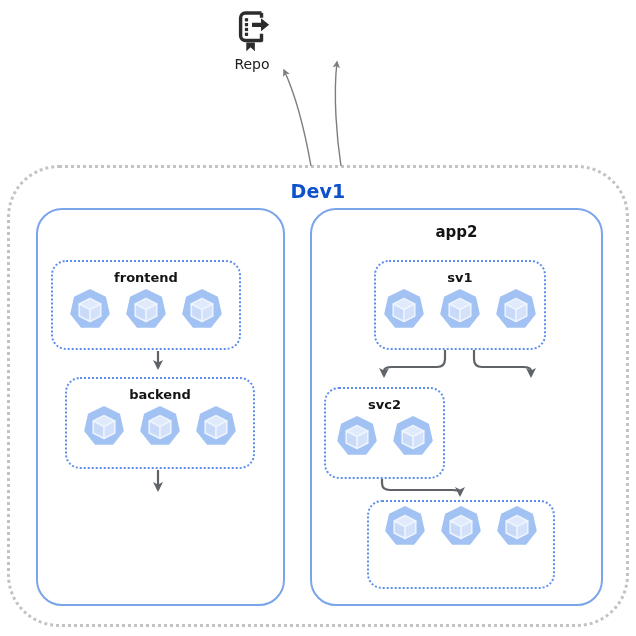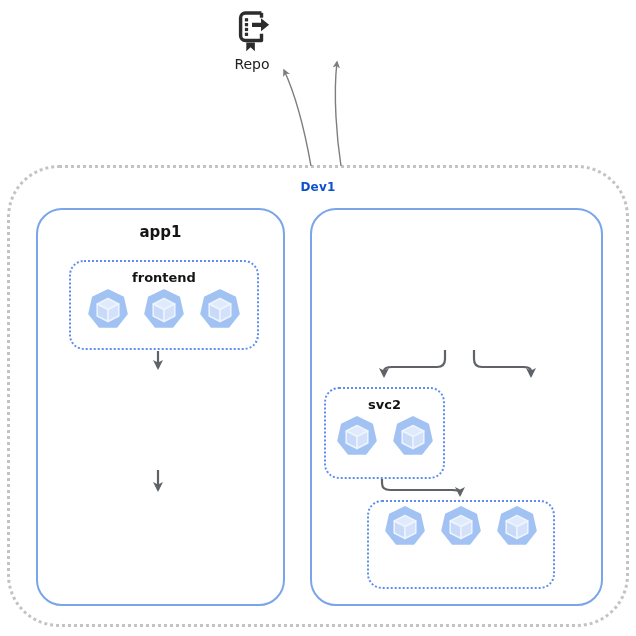--- a/index.html
+++ b/index.html
@@ -10,21 +10,21 @@
   }
   .stage { position:absolute; left:0; top:0; width:636px; height:636px; }
 
   
   .outer {
     position:absolute; left:7px; top:165px; width:622px; height:462px;
     border:3px dotted var(--outer-border,#c3c3c3); border-radius:52px;
   }
   .dev-label {
     position:absolute; left:7px; top:180px; width:622px; text-align:center;
-    font-size:12px; font-weight:bold; color:var(--dev-label,#0d52cc);
+    font-size:19px; font-weight:bold; color:var(--dev-label,#0d52cc);
     letter-spacing:.2px;
   }
 
   
   .app {
     position:absolute; border:2px solid var(--app-border,#7aa5e9);
     border-radius:26px; background:transparent;
   }
   .app1 { left:36px; top:208px; width:249px; height:398px; }
   .app2 { left:310px; top:208px; width:293px; height:398px; }
@@ -32,21 +32,21 @@
 
   
   .group {
     position:absolute; border:2px dotted var(--group-border,#5d8eef);
     border-radius:15px;
   }
   .group-label { text-align:center; margin-top:8px; font-size:13px; font-weight:bold; color:var(--label-text,#141414); }
   .pods { display:flex; justify-content:center; align-items:center; gap:16px; margin-top:4px; }
   .pod-svg { width:40px; height:40px; display:block; }
 
-  .g-frontend { left:31px; top:50px;  width:190px; height:90px; }
+  .g-frontend { left:13px; top:50px;  width:190px; height:90px; }
   .g-backend  { left:27px; top:167px; width:190px; height:92px; }
   .g-database { left:27px; top:289px; width:190px; height:91px; }
   .g-sv1  { left:62px;  top:50px;  width:172px; height:90px; }
   .g-svc2 { left:12px;  top:177px; width:121px; height:92px; }
   .g-svc3 { left:160px; top:177px; width:122px; height:92px; }
   .g-svc4 { left:55px;  top:290px; width:188px; height:89px; }
 
   
   .ext-node { position:absolute; display:flex; flex-direction:column; align-items:center; }
   .repo-node { left:225px; top:9px; width:54px; }
@@ -89,38 +89,66 @@
       <path d="M14,35.2 h9 v9 l-4.5,-4 -4.5,4 z" fill="#2c2c2c"></path>
     </svg>
     <div class="ext-label">Repo</div>
   </div>
 
 
   <div class="outer"></div>
   <div class="dev-label">Dev1</div>
 
   <div class="app app1">
-    <div class="app-label">app1</div>
     <div class="group g-frontend">
       <div class="group-label">frontend</div>
+      <div class="pods">
+          <svg class="pod-svg" viewBox="0 0 40 40">
+            <use href="#pod-shape"></use>
+          </svg>
+          <svg class="pod-svg" viewBox="0 0 40 40">
+            <use href="#pod-shape"></use>
+          </svg>
+          <svg class="pod-svg" viewBox="0 0 40 40">
+            <use href="#pod-shape"></use>
+          </svg>
+        </div>
+    </div>
+    <div class="group g-backend">
+      <div class="group-label">backend</div>
       <div class="pods">
           <svg class="pod-svg" viewBox="0 0 40 40">
             <use href="#pod-shape"></use>
           </svg>
           <svg class="pod-svg" viewBox="0 0 40 40">
             <use href="#pod-shape"></use>
           </svg>
           <svg class="pod-svg" viewBox="0 0 40 40">
             <use href="#pod-shape"></use>
           </svg>
         </div>
     </div>
   </div>
 
   <div class="app app2">
+    <div class="app-label">app2</div>
+    <div class="group g-sv1">
+      <div class="group-label">sv1</div>
+      <div class="pods">
+          <svg class="pod-svg" viewBox="0 0 40 40">
+            <use href="#pod-shape"></use>
+          </svg>
+          <svg class="pod-svg" viewBox="0 0 40 40">
+            <use href="#pod-shape"></use>
+          </svg>
+          <svg class="pod-svg" viewBox="0 0 40 40">
+            <use href="#pod-shape"></use>
+          </svg>
+        </div>
+    </div>
     <div class="group g-svc2">
       <div class="group-label">svc2</div>
       <div class="pods">
           <svg class="pod-svg" viewBox="0 0 40 40">
             <use href="#pod-shape"></use>
           </svg>
           <svg class="pod-svg" viewBox="0 0 40 40">
             <use href="#pod-shape"></use>
           </svg>
         </div>

